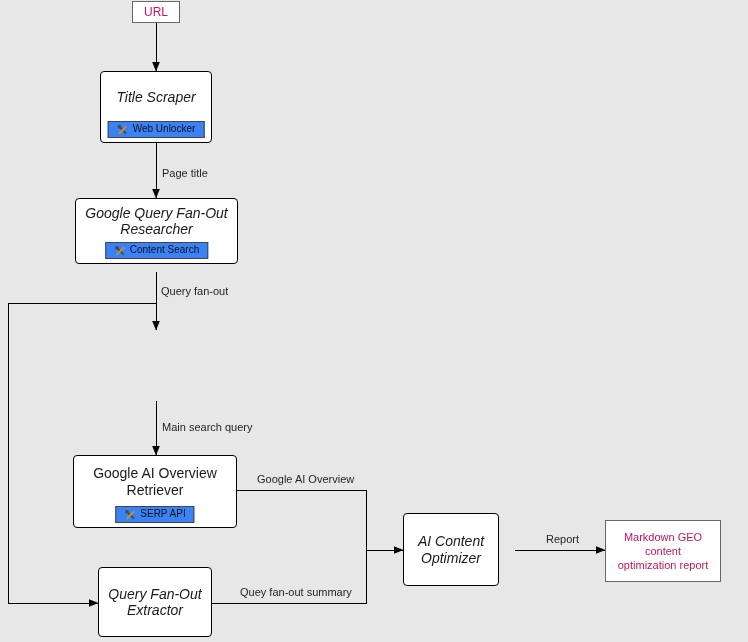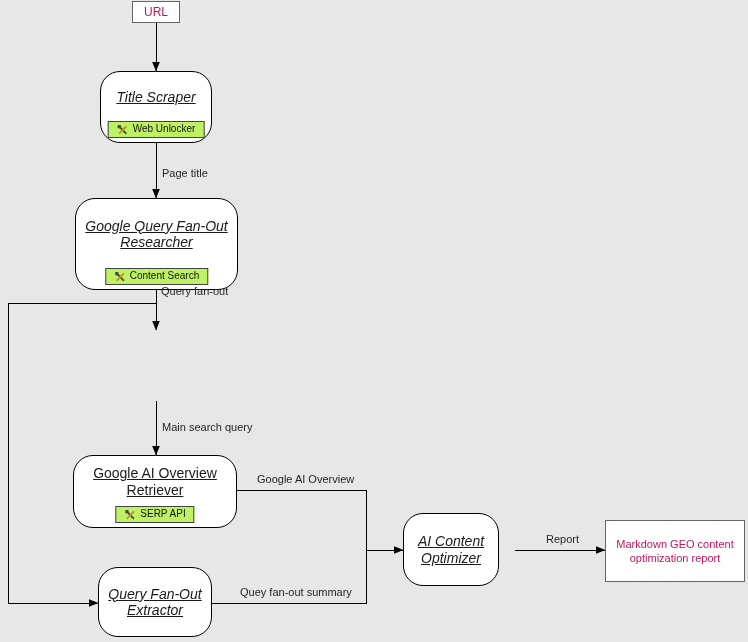--- a/index.html
+++ b/index.html
@@ -18,36 +18,36 @@
     border: 1px solid #000000;
     box-sizing: border-box;
     display: flex;
     align-items: center;
     justify-content: center;
     text-align: center;
     color: #1a1a1a;
     font-size: 14px;
     line-height: 16.5px;
   }
-  .node.rounded { border-radius: 20px; text-decoration: underline; }
+  .node.rounded { border-radius: 4px; }
   .node.rect { border-radius: 0; border-color: #666666; font-size: 11px; line-height: 14px; color: #be185d; }
   #node-url { font-size: 12px; }
   .node.italic .node-title { font-style: italic; }
   .node.has-chip { padding-bottom: 20px; }
   .node-title { pointer-events: none; }
   .tool-chip {
     position: absolute;
     bottom: 4px;
     left: 50%;
     transform: translateX(-50%);
     display: flex;
     align-items: center;
     gap: 4px;
     border: 1px solid #444444;
-    background: #bef264;
+    background: #3b82f6;
     height: 17px;
     padding: 0 8px;
     box-sizing: border-box;
     font-size: 10px;
     font-style: normal;
     white-space: nowrap;
     color: #111111;
   }
   .tool-icon { display: block; }
   .edge-label {
@@ -84,21 +84,21 @@
       <div class="node-title"><span>Title Scraper</span></div>
       <div class="tool-chip">
         <svg class="tool-icon" width="12" height="12" viewBox="0 0 16 16">
     <rect x="1" y="6.8" width="14" height="2.5" rx="0.8" fill="#4a4a4a" transform="rotate(45 8 8)"></rect>
     <rect x="1" y="6.8" width="14" height="2.5" rx="0.8" fill="#c8941f" transform="rotate(-45 8 8)"></rect>
     <rect x="1.2" y="1.2" width="4.6" height="4.6" rx="1.2" fill="#4a4a4a"></rect>
   </svg>
         <span>Web Unlocker</span>
       </div>
     </div>
-    <div id="node-query-fanout-researcher" class="node rounded italic has-chip" style="left: 75px; top: 198px; width: 163px; height: 92px;">
+    <div id="node-query-fanout-researcher" class="node rounded italic has-chip" style="left: 75px; top: 198px; width: 163px; height: 66px;">
       <div class="node-title"><span>Google Query Fan-Out</span><br><span>Researcher</span></div>
       <div class="tool-chip">
         <svg class="tool-icon" width="12" height="12" viewBox="0 0 16 16">
     <rect x="1" y="6.8" width="14" height="2.5" rx="0.8" fill="#4a4a4a" transform="rotate(45 8 8)"></rect>
     <rect x="1" y="6.8" width="14" height="2.5" rx="0.8" fill="#c8941f" transform="rotate(-45 8 8)"></rect>
     <rect x="1.2" y="1.2" width="4.6" height="4.6" rx="1.2" fill="#4a4a4a"></rect>
   </svg>
         <span>Content Search</span>
       </div>
     </div>
@@ -112,21 +112,21 @@
   </svg>
         <span>SERP API</span>
       </div>
     </div>
     <div id="node-query-fanout-summarizer" class="node rounded italic" style="left: 98px; top: 567px; width: 114px; height: 70px;">
       <div class="node-title"><span>Query Fan-Out</span><br><span>Extractor</span></div>
     </div>
     <div id="node-ai-content-optimizer" class="node rounded italic" style="left: 403px; top: 513px; width: 96px; height: 73px;">
       <div class="node-title"><span>AI Content</span><br><span>Optimizer</span></div>
     </div>
-    <div id="node-report-output" class="node rect" style="left: 605px; top: 520px; width: 140px; height: 62px;">
+    <div id="node-report-output" class="node rect" style="left: 605px; top: 520px; width: 116px; height: 62px;">
       <div class="node-title"><span>Markdown GEO content</span><br><span>optimization report</span></div>
     </div>
     <div class="edge-label" style="left: 162px; top: 173px;">Page title</div>
     <div class="edge-label" style="left: 161px; top: 291px;">Query fan-out</div>
     <div class="edge-label" style="left: 162px; top: 427px;">Main search query</div>
     <div class="edge-label" style="left: 257px; top: 479px;">Google AI Overview</div>
     <div class="edge-label" style="left: 240px; top: 592px;">Quey fan-out summary</div>
     <div class="edge-label" style="left: 546px; top: 539px;">Report</div>
   </div>
 

